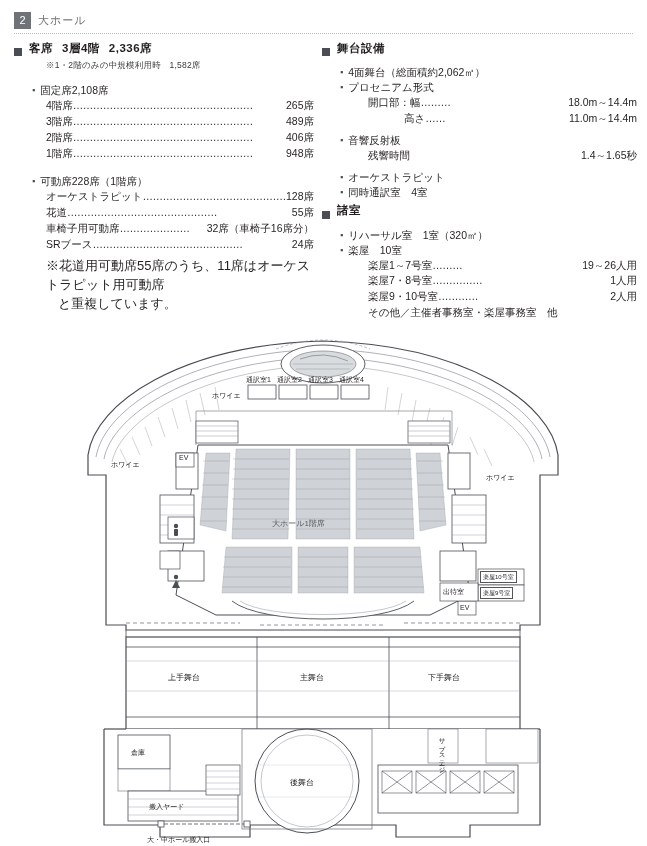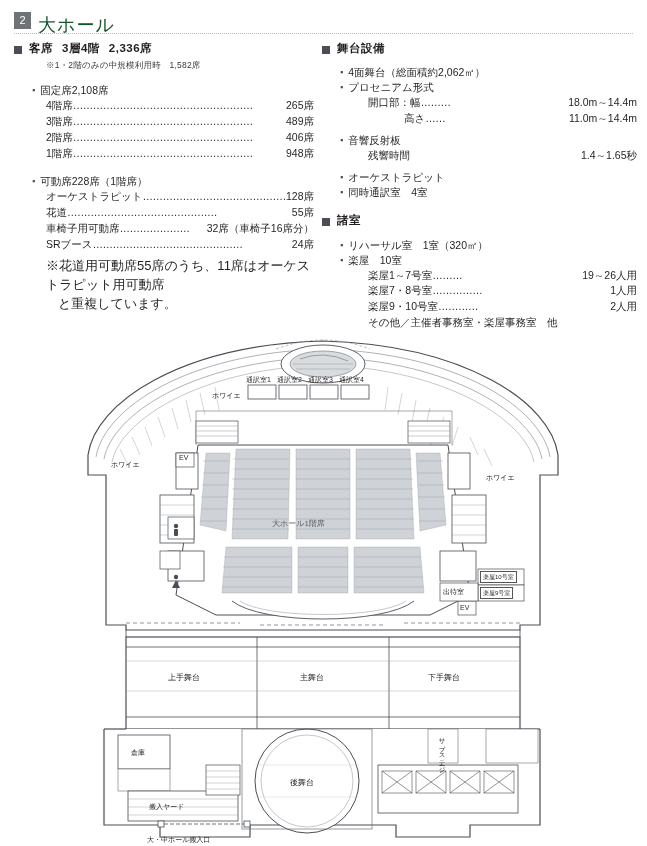--- a/index.html
+++ b/index.html
@@ -33,22 +33,22 @@
     background: #6f7377;
     color: #ffffff;
     font-size: 11px;
     line-height: 17px;
     text-align: center;
   }
   .header-title {
     position: absolute;
     left: 24px;
     top: 1px;
-    font-size: 18px;
-    color: #14532d;
+    font-size: 11px;
+    color: #737373;
     letter-spacing: 1px;
   }
   .header-rule {
     position: absolute;
     left: 0;
     right: 0;
     top: 21px;
     border-bottom: 1px dotted #b9bbbd;
   }
 
@@ -57,21 +57,21 @@
     position: absolute;
     top: 40px;
     font-size: 10.5px;
     line-height: 1.42;
   }
   .col-left  { left: 14px;  width: 300px; }
   .col-right { left: 322px; width: 315px; }
 
   .sec-head {
     display: flex;
-    align-items: center;
+    align-items: flex-end;
     margin-bottom: 3px;
   }
   .sq {
     width: 8px;
     height: 8px;
     background: #4a4e54;
     margin-right: 7px;
     margin-top: 3px;
     flex: none;
   }
@@ -291,21 +291,21 @@
     <div class="bullet-line" style="margin-top:6px;">
       <span class="bt">▪</span>
       <span>オーケストラピット</span>
     </div>
     <div class="bullet-line">
       <span class="bt">▪</span>
       <span>同時通訳室　4室</span>
     </div>
   </div>
 
-  <div class="sec-head" style="margin-top:12px;">
+  <div class="sec-head" style="margin-top:2px;">
     <div class="sq"></div>
     <div class="sec-title">諸室</div>
   </div>
 
   <div class="blk tight">
     <div class="bullet-line">
       <span class="bt">▪</span>
       <span>リハーサル室　1室（320㎡）</span>
     </div>
     <div class="bullet-line">

